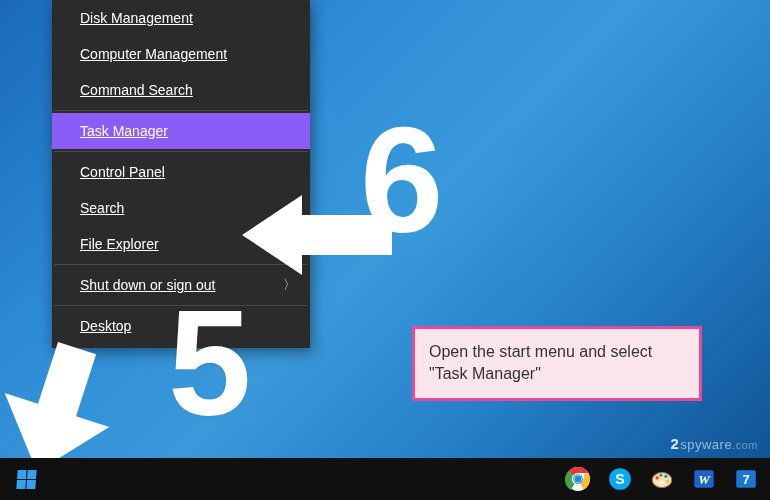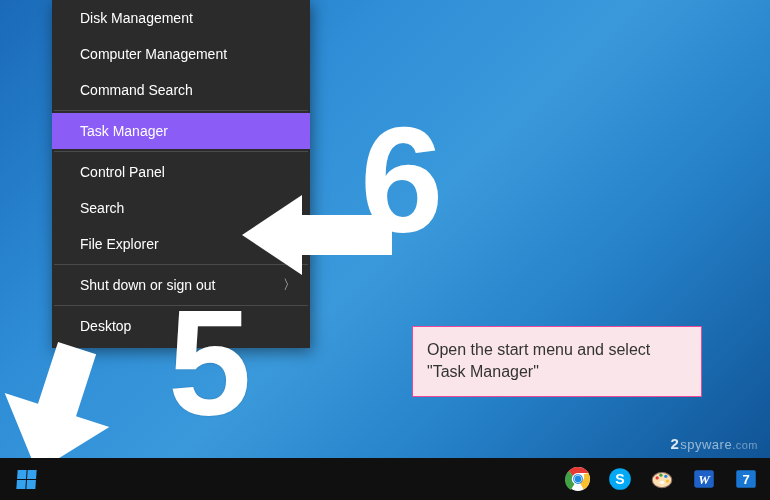--- a/index.html
+++ b/index.html
@@ -27,20 +27,21 @@
   .context-menu {
     position: absolute;
     left: 52px;
     top: 0;
     width: 258px;
     background: #2b2b2b;
     color: #fff;
     font-size: 14px;
     padding-bottom: 4px;
     box-shadow: 2px 4px 14px rgba(0,0,0,.45);
+    text-decoration: underline;
   }
   .menu-item {
     padding: 10px 6px 10px 28px;
     cursor: default;
     position: relative;
   }
   .menu-item.highlight {
     background: #8b5cf6;
   }
   .menu-divider {
@@ -79,21 +80,21 @@
   .info-box {
     position: absolute;
     left: 412px;
     top: 326px;
     width: 290px;
     background: #fae6ea;
     color: #333;
     font-size: 16px;
     padding: 12px 14px 14px 14px;
     line-height: 1.35;
-    border: 1px solid #ec4899;
+    border: 3px solid #ec4899;
   }
   .taskbar {
     position: absolute;
     left: 0; right: 0; bottom: 0;
     height: 42px;
     background: #101010;
     display: flex;
     align-items: center;
     padding: 0 4px;
     gap: 2px;

